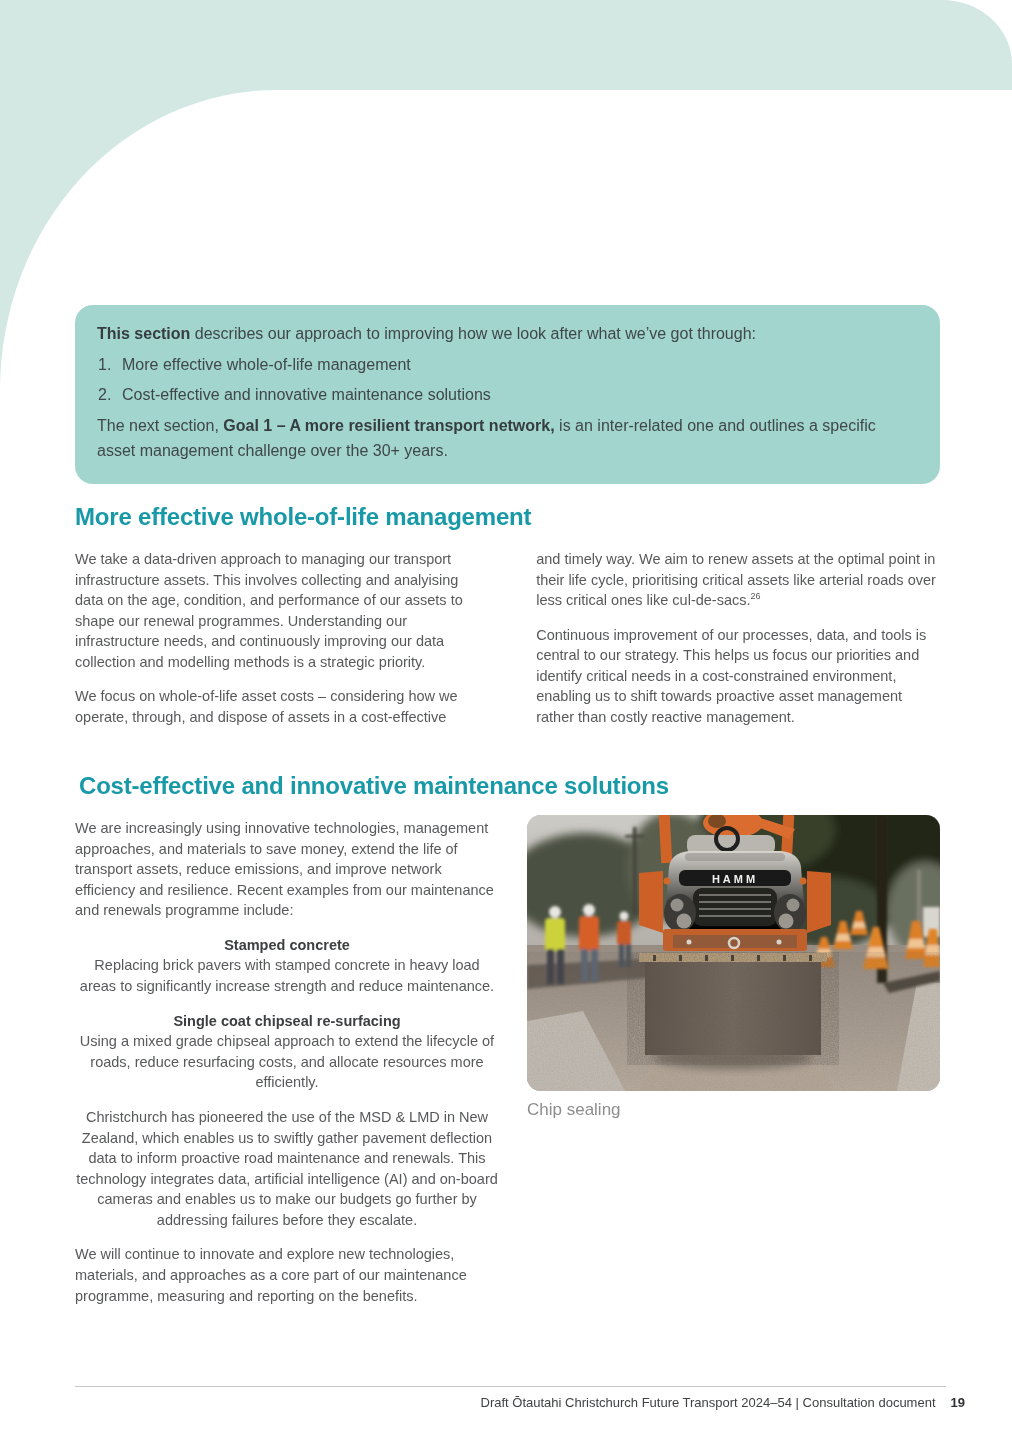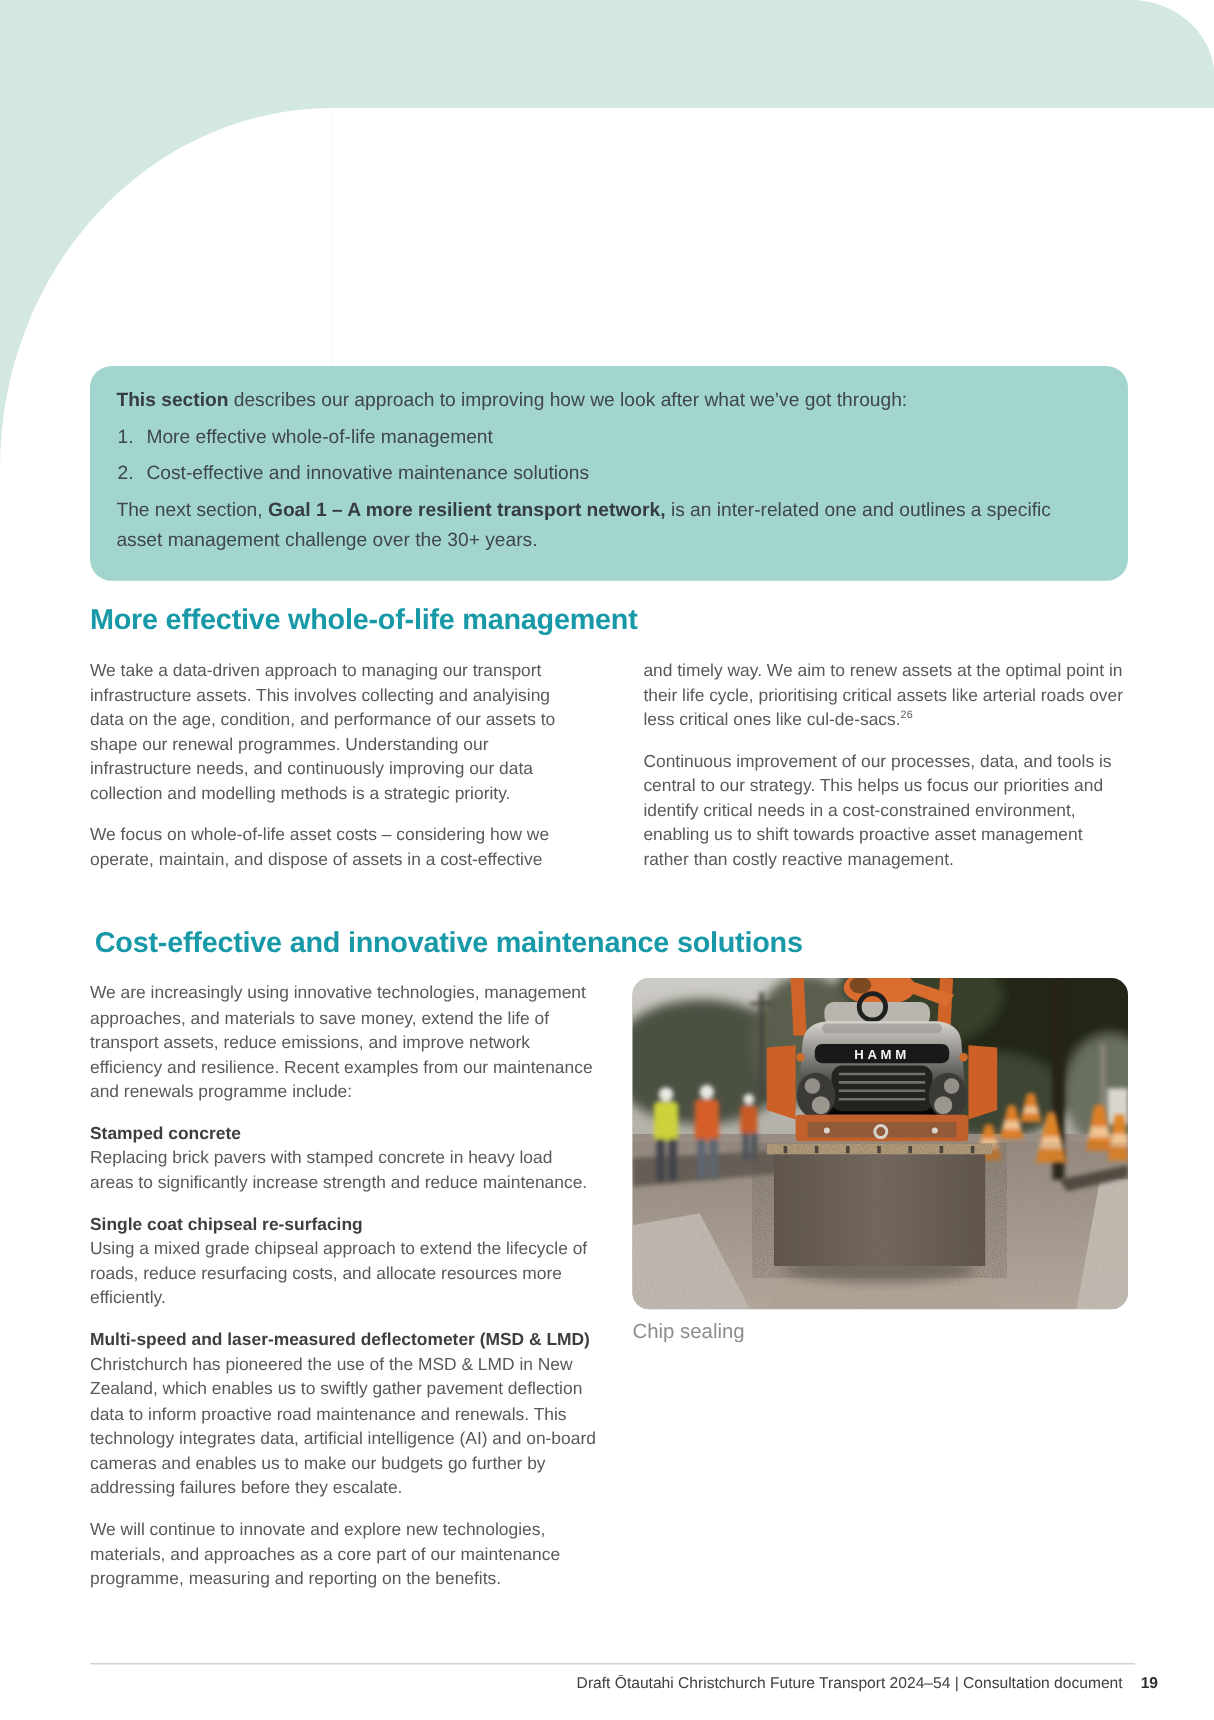--- a/index.html
+++ b/index.html
@@ -47,21 +47,21 @@
   .cols {
     position:absolute; left:75px; top:549px; width:868px;
     display:flex; gap:68px;
   }
   .col-l { width:402px; }
   .col-r { width:416px; }
   sup.fn { font-size:9px; vertical-align:super; line-height:0; }
 
   .sec2-left { position:absolute; left:75px; top:818px; width:424px; }
   .item-head { font-weight:bold; color:#3c3e40; }
-  .sec2-left .item { margin:0 0 14px 0; }
+  .sec2-left .item { margin:0 0 14px 0;text-align:center; }
 
   
   .figure { position:absolute; left:527px; top:815px; width:369px; }
   .photo {
     width:413px; height:276px; border-radius:14px; overflow:hidden;
     position:relative; background:#b2aea7;
   }
   .photo svg { display:block; }
   .caption { margin-top:9px; color:#8d8d8d; font-size:17px; }
 
@@ -97,42 +97,41 @@
     <div class="callout-outro">
       <span>The next section, </span><b>Goal 1 – A more resilient transport network,</b><span> is an inter-related one and outlines a specific asset management challenge over the 30+ years.</span>
     </div>
   </div>
 
   <h1 class="h-teal" id="sec1-title" style="margin:0;">More effective whole-of-life management</h1>
 
   <div class="cols body-text">
     <div class="col-l">
       <p>We take a data-driven approach to managing our transport infrastructure assets. This involves collecting and analyising data on the age, condition, and performance of our assets to shape our renewal programmes. Understanding our infrastructure needs, and continuously improving our data collection and modelling methods is a strategic priority.</p>
-      <p>We focus on whole-of-life asset costs – considering how we operate, maintain, and dispose of assets in a cost-effective</p>
+      <p>We focus on whole-of-life asset costs – considering how we operate, through, and dispose of assets in a cost-effective</p>
     </div>
     <div class="col-r">
       <p><span>and timely way. We aim to renew assets at the optimal point in their life cycle, prioritising critical assets like arterial roads over less critical ones like cul-de-sacs.</span><sup class="fn">26</sup></p>
       <p>Continuous improvement of our processes, data, and tools is central to our strategy. This helps us focus our priorities and identify critical needs in a cost-constrained environment, enabling us to shift towards proactive asset management rather than costly reactive management.</p>
     </div>
   </div>
 
   <h1 class="h-teal" id="sec2-title" style="margin:0;">Cost-effective and innovative maintenance solutions</h1>
 
   <div class="sec2-left body-text">
     <p>We are increasingly using innovative technologies, management approaches, and materials to save money, extend the life of transport assets, reduce emissions, and improve network efficiency and resilience. Recent examples from our maintenance and renewals programme include:</p>
     <div class="item">
       <div class="item-head">Stamped concrete</div>
       <div>Replacing brick pavers with stamped concrete in heavy load areas to significantly increase strength and reduce maintenance.</div>
     </div>
     <div class="item">
       <div class="item-head">Single coat chipseal re-surfacing</div>
       <div>Using a mixed grade chipseal approach to extend the lifecycle of roads, reduce resurfacing costs, and allocate resources more efficiently.</div>
     </div>
     <div class="item">
-      <div class="item-head">Multi-speed and laser-measured deflectometer (MSD &amp; LMD)</div>
       <div>Christchurch has pioneered the use of the MSD &amp; LMD in New Zealand, which enables us to swiftly gather pavement deflection data to inform proactive road maintenance and renewals. This technology integrates data, artificial intelligence (AI) and on-board cameras and enables us to make our budgets go further by addressing failures before they escalate.</div>
     </div>
     <p>We will continue to innovate and explore new technologies, materials, and approaches as a core part of our maintenance programme, measuring and reporting on the benefits.</p>
   </div>
 
   <div class="figure">
     <div class="photo">
       <svg viewBox="0 0 413 276" width="413" height="276">
         <defs>
           <linearGradient id="sky" x1="0" y1="0" x2="0" y2="1">

